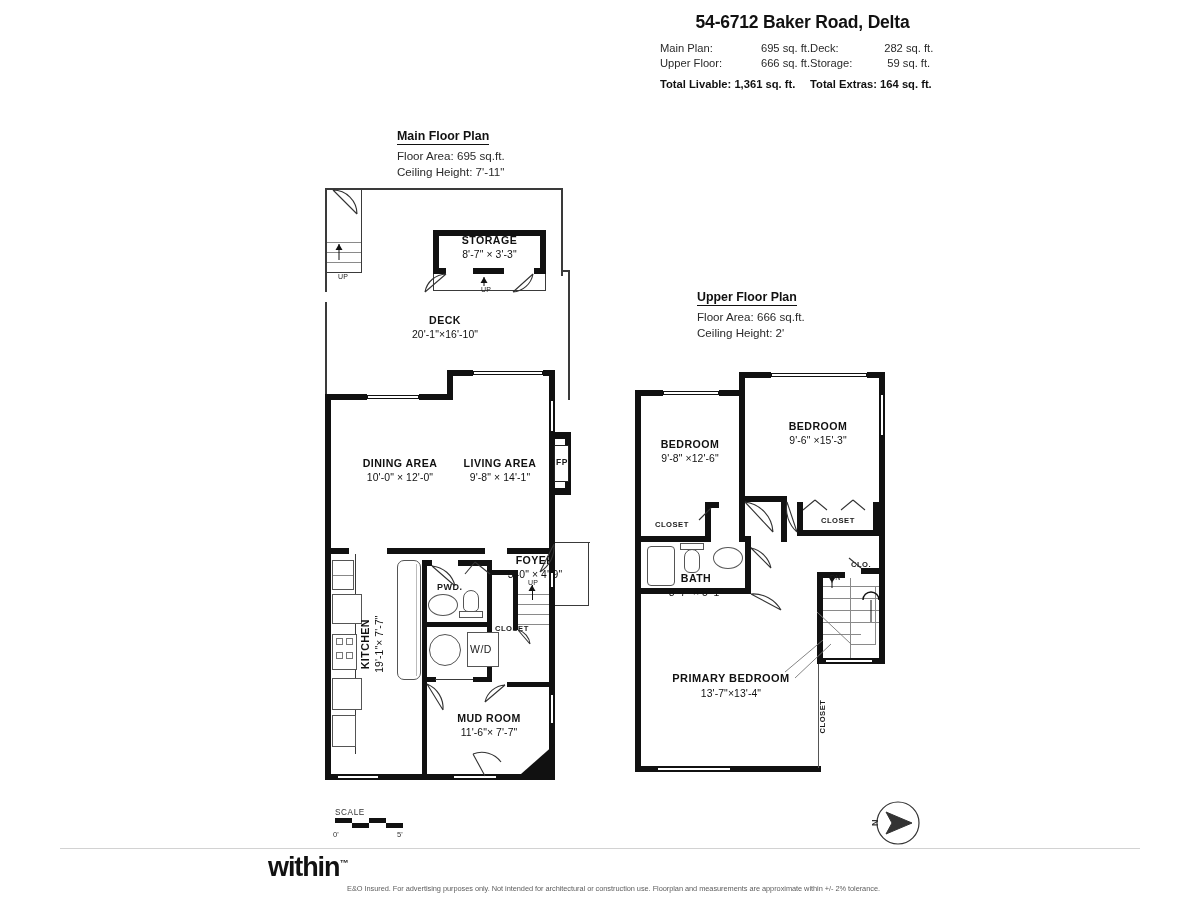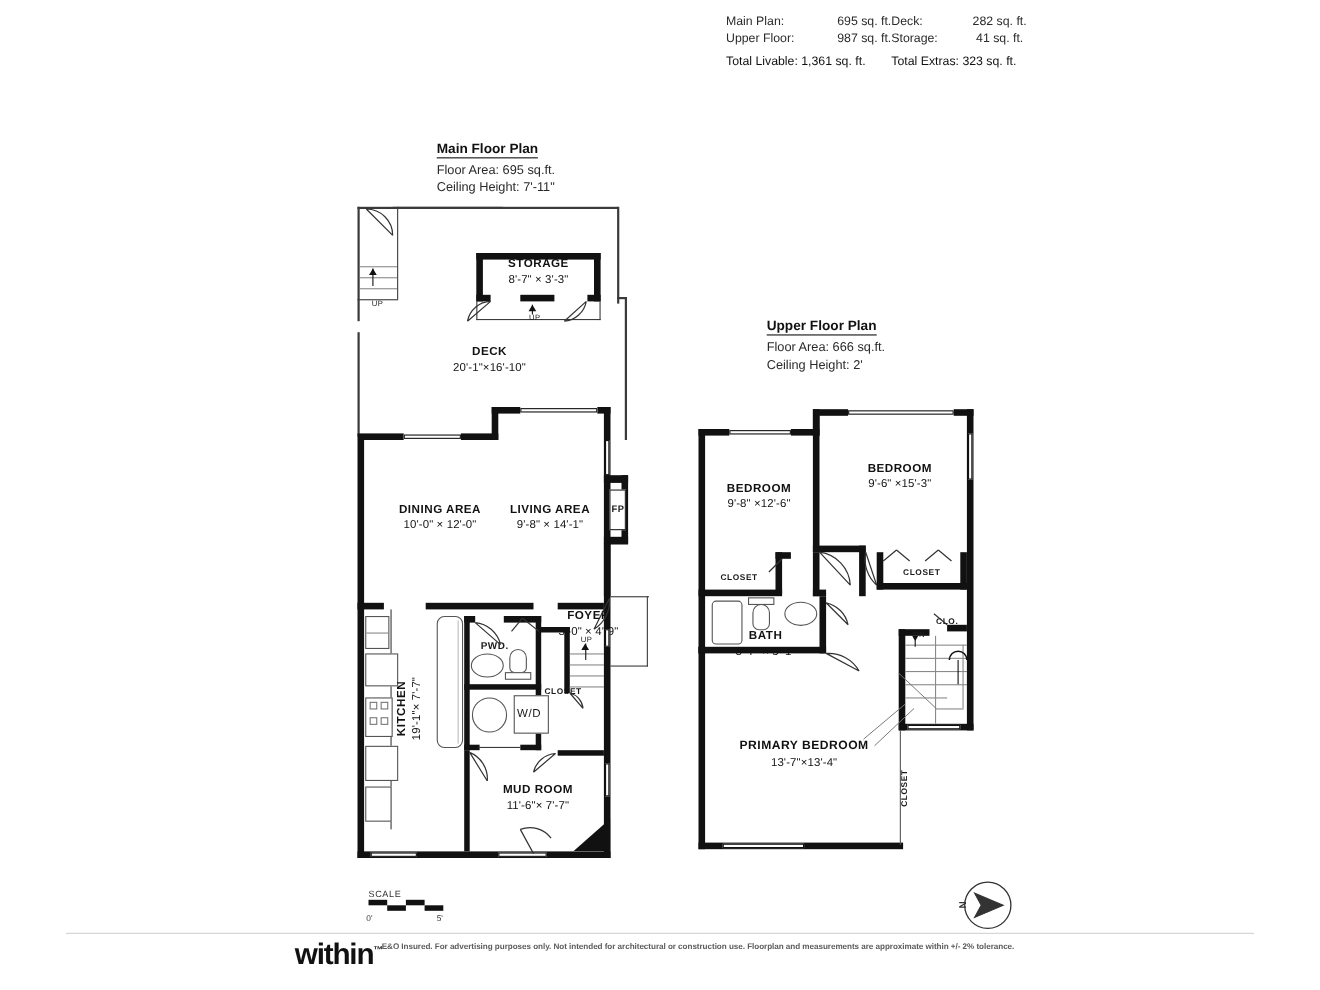--- a/index.html
+++ b/index.html
@@ -37,21 +37,21 @@
     border-collapse: collapse;
     font-size: 11.2px;
     color: #2a2a2a;
     width: 100%;
   }
   .summary-table td { padding: 0.5px 0; line-height: 1.32; white-space: nowrap; }
   .sm-label { text-align: left; padding-right: 4px; }
   .sm-value { text-align: right; padding-right: 18px; }
   .sm-label2 { text-align: left; padding-right: 4px; }
   .sm-value2 { text-align: center; }
-  .totals-row td { font-weight: normal; padding-top: 5px; color: #111; margin-left: 44px; }
+  .totals-row td { font-weight: bold; padding-top: 5px; color: #111; margin-left: 44px; }
   .totals-left { text-align: left; white-space: nowrap; }
   .totals-right { text-align: left; white-space: nowrap; padding-left: 10px; }
 
   
   .plan-title-block { position: absolute; }
   .plan-title {
     font-size: 12.4px;
     font-weight: bold;
     color: #111;
     border-bottom: 1.4px solid #111;
@@ -105,43 +105,44 @@
   #scale-word { font-size: 8.2px; color: #333; letter-spacing: 0.6px; }
   .scale-bar { position: relative; width: 68px; height: 17px; margin-top: 1px; }
   .scale-seg { position: absolute; width: 17px; height: 5px; background: #111; }
   .sc-end { font-size: 7.6px; color: #333; position: absolute; top: 12px;}
 
   #compass { position: absolute; left: 866px; top: 798px; width: 56px; height: 52px; }
 
   #footer-rule { position: absolute; left: 60px; top: 848px; width: 1080px; height: 1px; background: #d2d2d2; }
   #brand { position: absolute; left: 268px; top: 852px; font-size: 27px; font-weight: bold; letter-spacing: -1.1px; color: #111; }
   #brand-tm { font-size: 9px; vertical-align: super; letter-spacing: 0; }
-  #disclaimer { position: absolute; left: 347px; top: 856px; font-size: 7.4px; color: #5d5d5d; letter-spacing: -0.05px; white-space: nowrap; font-weight: bold; }
+  #disclaimer { position: absolute; left: 347px; top: 884px; font-size: 7.4px; color: #5d5d5d; letter-spacing: -0.05px; white-space: nowrap; }
 </style>
 </head>
 <body>
 
 <div id="header-block">
+  <div id="property-title">54-6712 Baker Road, Delta</div>
   <table class="summary-table">
     <tbody>
         <tr>
       <td class="sm-label">Main Plan:</td>
       <td class="sm-value">695 sq. ft.</td>
       <td class="sm-label2">Deck:</td>
       <td class="sm-value2">282 sq. ft.</td>
     </tr>
     <tr>
       <td class="sm-label">Upper Floor:</td>
-      <td class="sm-value">987 sq. ft.</td>
+      <td class="sm-value">666 sq. ft.</td>
       <td class="sm-label2">Storage:</td>
-      <td class="sm-value2">41 sq. ft.</td>
+      <td class="sm-value2">59 sq. ft.</td>
     </tr>
     <tr class="totals-row">
       <td class="totals-left" colspan="2">Total Livable: 1,361 sq. ft.</td>
-      <td class="totals-right" colspan="2">Total Extras: 323 sq. ft.</td>
+      <td class="totals-right" colspan="2">Total Extras: 164 sq. ft.</td>
     </tr>
   </tbody>
     </table>
 </div>
 
 <div id="main-title-block" class="plan-title-block">
   <div class="plan-title">Main Floor Plan</div>
   <div class="plan-sub">Floor Area: 695 sq.ft.</div>
   <div class="plan-sub">Ceiling Height: 7'-11"</div>
 </div>

